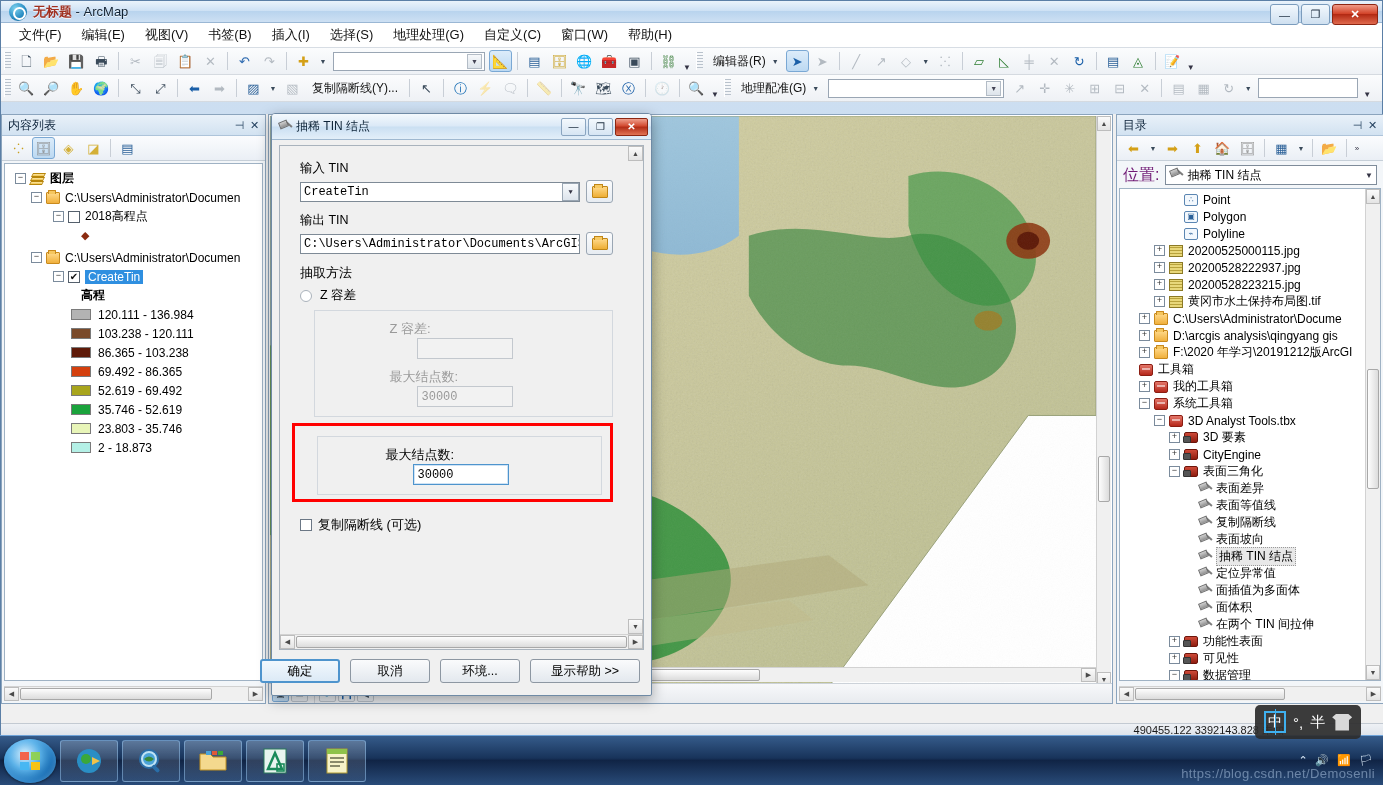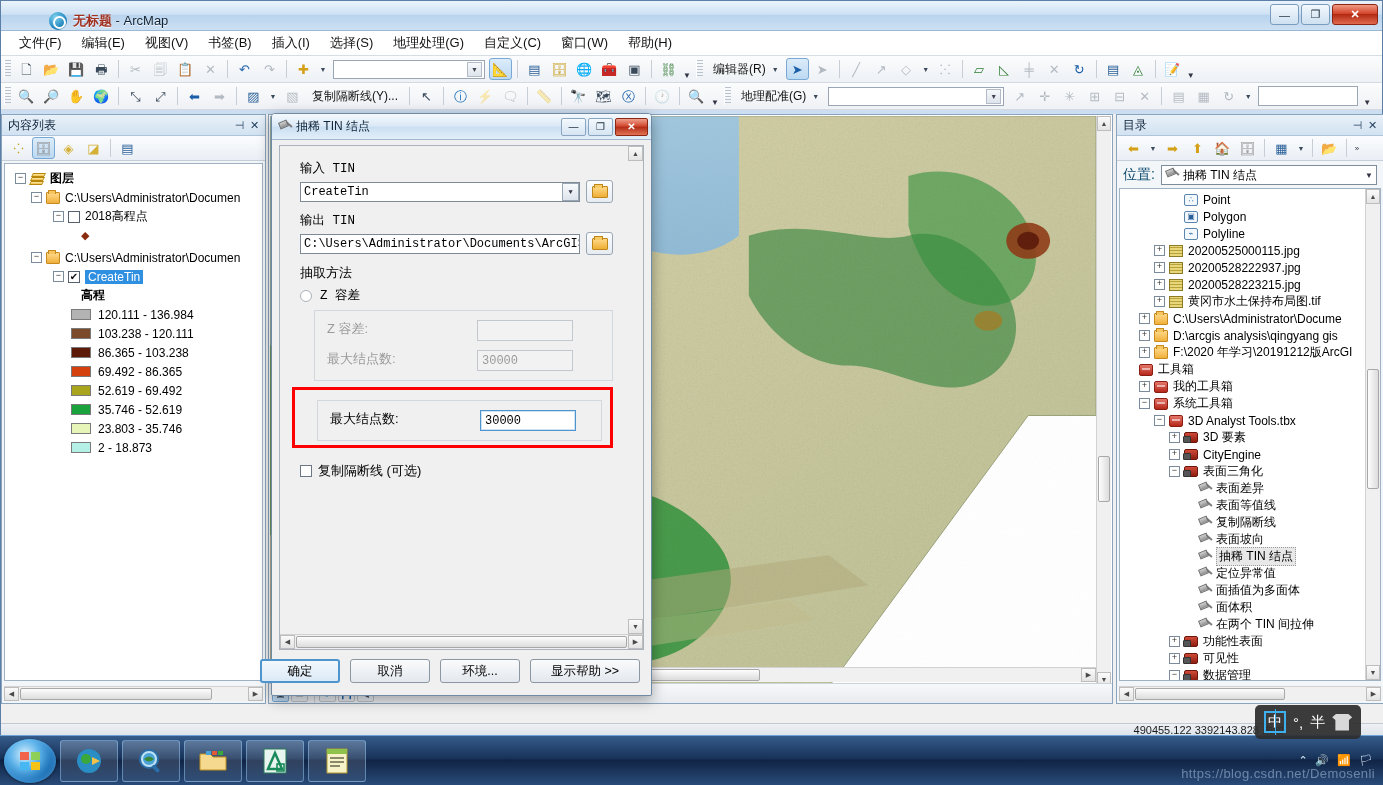--- a/index.html
+++ b/index.html
@@ -12,24 +12,24 @@
     position: relative;
   }
 
   
   #app-window {
     position: absolute; left: 0; top: 0; width: 1383px; height: 735px;
     background: linear-gradient(180deg,#cfe0f2 0%, #bcd3ea 100%);
     border: 1px solid #5b7fa6;
   }
   #titlebar {
-    height: 30px; position: relative;
+    height: 22px; position: relative;
     background: linear-gradient(180deg,#eaf3fb 0%,#cfe2f5 45%,#b9d4ee 50%,#cde0f3 100%);
     border-bottom: 1px solid #9ab7d4;
-    display: flex; align-items: flex-end; padding-left: 40px;
+    display: flex; align-items: center;
   }
   #titlebar .tb-icon {
     width: 18px; height: 18px; margin-left: 8px; margin-right: 6px;
     border-radius: 50%;
     background: radial-gradient(circle at 35% 30%, #7fd2ee 0%, #2a8ec4 55%, #0e5e8d 100%);
     position: relative; flex: none;
   }
   #titlebar .tb-icon::after {
     content:''; position:absolute; left:4px; top:4px; width:9px; height:9px;
     border:2px solid #fff; border-radius:50%;
@@ -132,21 +132,21 @@
   .layers-ico { width:15px; height:12px; margin-right:5px; flex:none; position:relative; }
   .layers-ico i { position:absolute; width:13px; height:4px; border:1px solid #b8860b;
     background:linear-gradient(180deg,#ffe9a8,#eec24a); transform: skewX(-28deg); }
   .layers-ico i:nth-child(1){ top:0; left:2px;} .layers-ico i:nth-child(2){ top:4px; left:1px;}
   .layers-ico i:nth-child(3){ top:8px; left:0;}
 
   
   #catalog { right: 0; top: 0; width: 268px; height: 590px; }
   #catalog .panel-body { top: 73px; bottom: 22px; }
   .loc-row { height: 24px; display: flex; align-items: center; padding: 0 4px; background:#f3f6f9; }
-  .loc-label { font-size: 14px; margin-right: 6px; color: #0c4a6e; }
+  .loc-label { font-size: 16px; margin-right: 6px; color: #701a75; }
   .loc-combo { flex: 1; height: 20px; border: 1px solid #7f8c9a; background: #fff;
     display: flex; align-items: center; padding-left: 4px; font-size: 12px; }
   .loc-combo .arw { margin-left: auto; margin-right: 3px; font-size: 8px; color: #334; }
   .hammer { display:inline-block; width:13px; height:12px; margin-right:4px; flex:none; position:relative; }
   .hammer::before { content:''; position:absolute; left:5px; top:2px; width:9px; height:2px;
     background:#7c7c7c; transform: rotate(40deg); }
   .hammer::after { content:''; position:absolute; left:0px; top:0px; width:7px; height:5px;
     background:linear-gradient(180deg,#cfcfcf,#8e8e8e); border:1px solid #6c6c6c; transform: rotate(-22deg); }
   .tbx-ico { width:14px; height:12px; margin-right:5px; flex:none; border-radius:2px;
     background: linear-gradient(180deg,#e4776a,#b5271a); border:1px solid #8c1d12; position:relative; }
@@ -216,21 +216,21 @@
   #gp-winbtns div { width:25px; height:18px; border:1px solid #8aa5c0; border-radius:2px;
     background:linear-gradient(180deg,#f4f9fd,#d6e5f3); font-size:10px; color:#234;
     display:flex; align-items:center; justify-content:center; }
   #gp-winbtns div.close { width:33px; color:#fff; font-weight:bold;
     background:linear-gradient(180deg,#ef9f8c,#d1482e 45%,#b22c16 50%,#e17454 100%); border-color:#8c2712; }
   #gp-content { position:absolute; left:7px; top:31px; right:7px; bottom:45px;
     background:#f0f0f0; border:1px solid #a9b3bd; }
   #gp-scroll { position:absolute; right:0; top:0; bottom:15px; width:15px;
     background:#f0f0f0; border-left:1px solid #d2d2d2; }
   #gp-inner { position:absolute; left:0; top:0; right:16px; bottom:16px; padding:14px 14px 0 20px; overflow:hidden; }
-  .gp-label { font-family:Liberation Mono, monospace; font-size:12.5px; color:#000; margin-bottom:3px; }
+  .gp-label { font-family:Liberation Sans, sans-serif; font-size:12.5px; color:#000; margin-bottom:3px; }
   .gp-cnlabel { font-size:13px; color:#000; margin-bottom:3px; }
   .gp-fieldrow { display:flex; align-items:center; margin-bottom:9px; }
   .gp-input { flex:1; height:20px; border:1px solid #7e8a96; background:#fff;
     font-family:"Liberation Mono", monospace; font-size:12px; color:#000;
     display:flex; align-items:center; padding-left:3px; overflow:hidden; white-space:nowrap; }
   .gp-input .dd { margin-left:auto; width:17px; height:18px; flex:none;
     background:linear-gradient(180deg,#f8fafc,#dde4ec); border:1px solid #9aa6b3;
     display:flex; align-items:center; justify-content:center; font-size:7px; color:#334; }
   .gp-browse { width:27px; height:23px; margin-left:6px; flex:none; border:1px solid #9aa6b3;
     border-radius:3px; background:linear-gradient(180deg,#fbfcfd,#e7ecf2);
@@ -238,21 +238,21 @@
   .gp-browse .f { width:16px; height:12px; position:relative;
     background:linear-gradient(180deg,#ffd98a,#eeae34); border:1px solid #c08617; border-radius:1px; }
   .gp-browse .f::before { content:''; position:absolute; left:1px; top:-3px; width:7px; height:3px;
     background:#f7ca63; border:1px solid #c08617; border-bottom:none; }
   .radio { width:12px; height:12px; border:1px solid #6b7785; border-radius:50%; background:#fff;
     margin-right:6px; flex:none; position:relative; }
   .radio.on::after { content:''; position:absolute; left:2.5px; top:2.5px; width:5px; height:5px;
     border-radius:50%; background:#1b62b5; }
   .radio.dim { border-color:#aab2bb; }
   .groupbox { border:1px solid #d3d8de; margin:4px 0 0 14px; padding:9px 10px 9px 12px; }
-  .gp-row2 { display:flex; align-items:flex-start; margin-bottom:9px; }
+  .gp-row2 { display:flex; align-items:center; margin-bottom:9px;flex-direction:column; }
   .gp-row2:last-child { margin-bottom:0; }
   .gp-row2 .lab { font-size:13px; width:150px; color:#000; }
   .gp-row2 .lab.dim { color:#9a9a9a; }
   .gp-txt { width:96px; height:21px; border:1px solid #9aa6b3; background:#fff;
     font-family:"Liberation Mono", monospace; font-size:12px; display:flex; align-items:center;
     padding-left:4px; color:#000; }
   .gp-txt.dis { background:#f2f2f2; color:#9a9a9a; border-color:#c3c8ce; }
   .gp-txt.focus { border-color:#4e94cd; box-shadow:0 0 0 1px #cfe3f5 inset; }
   #count-highlight { border:3px solid #f00; margin:6px 0 0 -8px; padding:6px 8px 4px 8px; }
   .chk { width:12px; height:12px; border:1px solid #6b7785; background:#fff; margin-right:6px; flex:none; }

